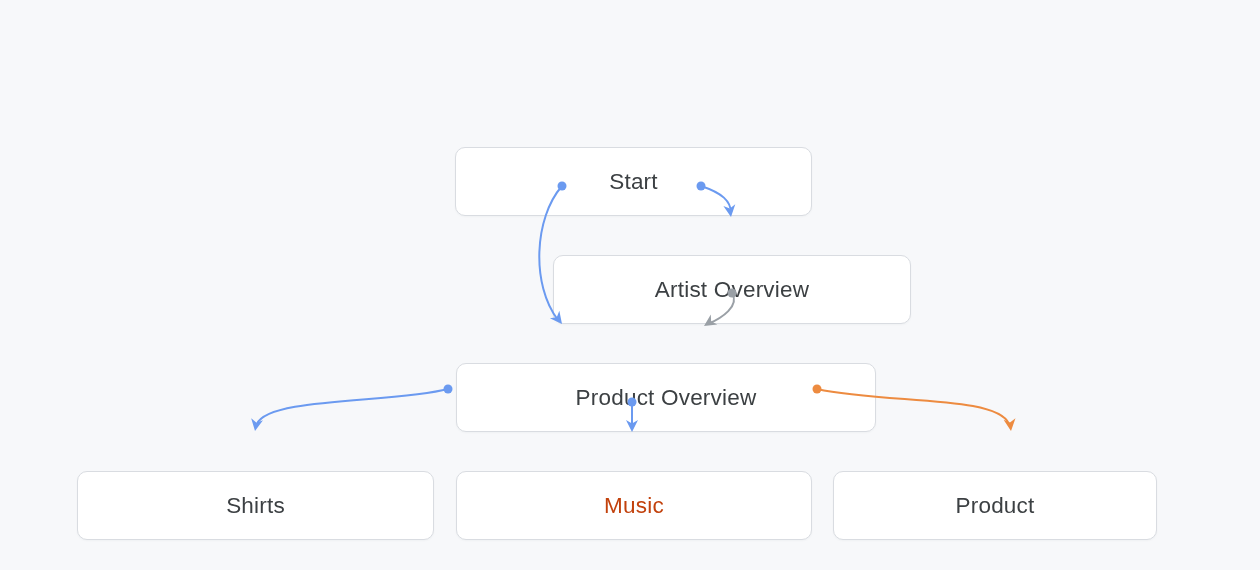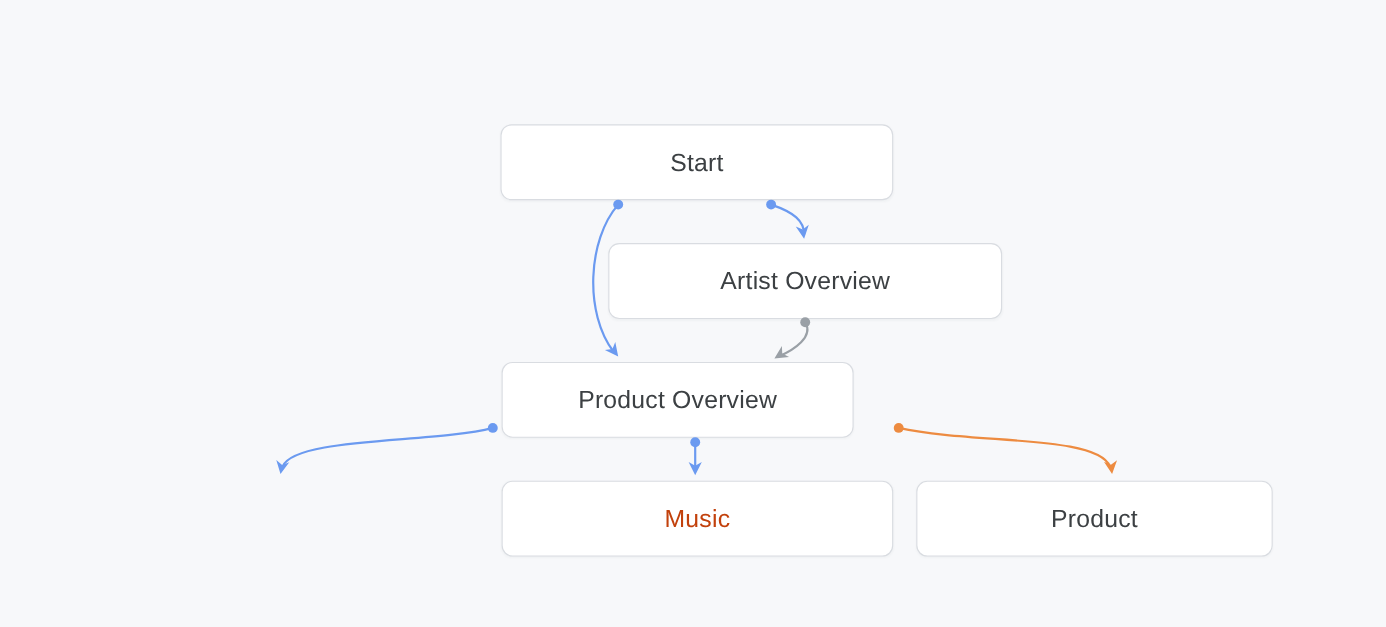--- a/index.html
+++ b/index.html
@@ -26,20 +26,21 @@
     position: absolute;
     box-sizing: border-box;
     border-radius: 10px;
     border: 1.5px solid #d9dce1;
     display: flex;
     align-items: center;
     justify-content: center;
     z-index: 1;
     box-shadow: 0 1px 2px rgba(60,64,67,0.04);
     cursor: pointer;
+    margin-top: 34px;
   }
   .node-label {
     font-size: 22.5px;
     font-weight: 500;
     letter-spacing: 0.2px;
   }
 </style>
 </head>
 <body>
 
@@ -76,22 +77,25 @@
         <polygon points="0,0 -12,-6 -8.5,0 -12,6" fill="#ed8b40" transform="translate(1011,431) rotate(83)"></polygon>
       </g>
     </svg>
 
   <div class="node" style="left: 455px; top: 113px; width: 357px; height: 69px; background: rgb(255, 255, 255); border-color: rgb(217, 220, 225); color: rgb(60, 64, 67);">
     <span class="node-label">Start</span>
   </div>
   <div class="node" style="left: 553px; top: 221px; width: 358px; height: 69px; background: rgb(255, 255, 255); border-color: rgb(217, 220, 225); color: rgb(60, 64, 67);">
     <span class="node-label">Artist Overview</span>
   </div>
-  <div class="node" style="left: 456px; top: 329px; width: 320px; height: 69px; background: rgb(255, 255, 255); border-color: rgb(217, 220, 225); color: rgb(60, 64, 67);">
+  <div class="node" style="left: 456px; top: 329px; width: 420px; height: 69px; background: rgb(255, 255, 255); border-color: rgb(217, 220, 225); color: rgb(60, 64, 67);">
     <span class="node-label">Product Overview</span>
+  </div>
+  <div class="node" style="left: 77px; top: 437px; width: 357px; height: 69px; background: rgb(255, 255, 255); border-color: rgb(217, 220, 225); color: rgb(60, 64, 67);">
+    <span class="node-label">Shirts</span>
   </div>
   <div class="node" style="left: 456px; top: 437px; width: 356px; height: 69px; background: rgb(255, 255, 255); border-color: rgb(217, 220, 225); color: #c2410c;">
     <span class="node-label">Music</span>
   </div>
   <div class="node" style="left: 833px; top: 437px; width: 324px; height: 69px; background: rgb(255, 255, 255); border-color: rgb(217, 220, 225); color: rgb(60, 64, 67);">
     <span class="node-label">Product</span>
   </div>
 </div>
 
 </body></html>

